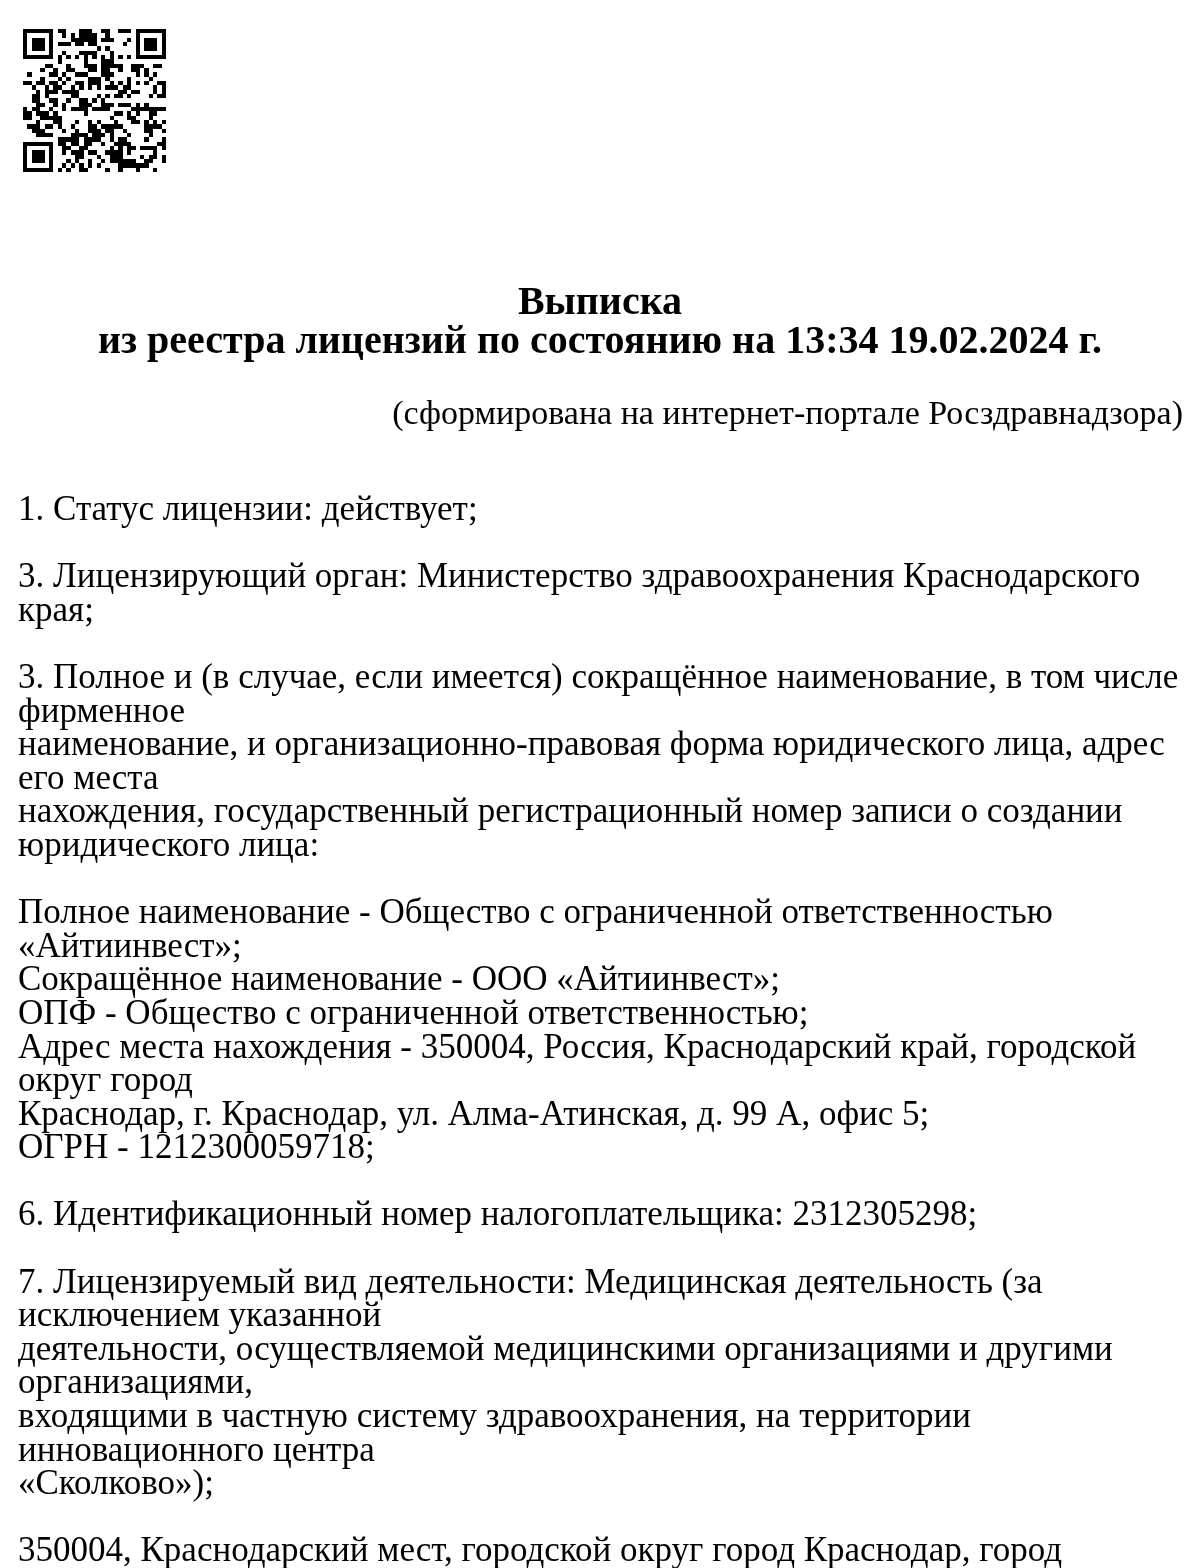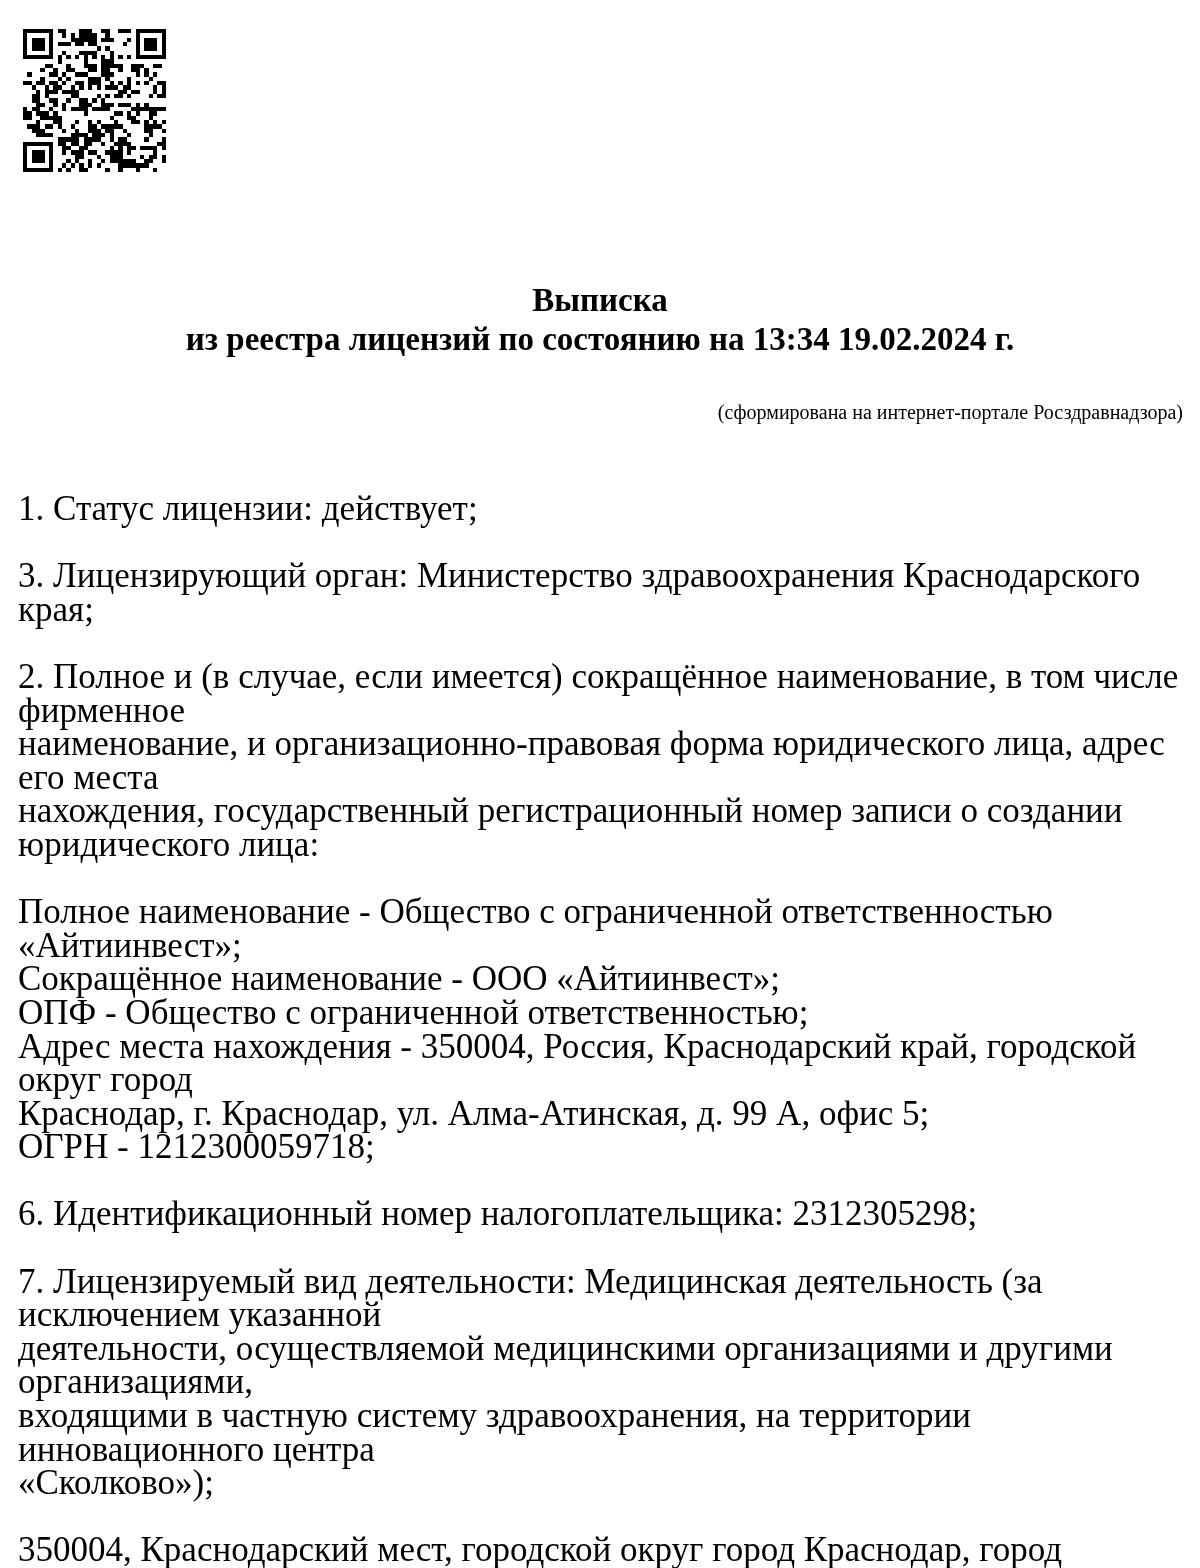--- a/index.html
+++ b/index.html
@@ -20,27 +20,27 @@
     left: 23px; top: 29px;
     width: 143px; height: 143px;
   }
   .qr svg { width: 100%; height: 100%; display: block; }
   .title-block {
     position: absolute;
     left: 0; top: 281px;
     width: 1200px;
     text-align: center;
     font-weight: 700;
-    font-size: 33px;
+    font-size: 40px;
     line-height: 39px;
   }
   .subtitle {
     position: absolute;
     right: 17px; top: 397px;
-    font-size: 20px;
+    font-size: 34px;
     line-height: 31px;
     text-align: right;
   }
   .doc-body {
     position: absolute;
     left: 18px; top: 492px;
     width: 1180px;
     font-size: 35px;
     line-height: 33.6px;
   }
@@ -551,21 +551,21 @@
   <div class="title-block">
     <div>Выписка</div>
     <div>из реестра лицензий по состоянию на 13:34 19.02.2024 г.</div>
   </div>
 
   <div class="subtitle">(сформирована на интернет-портале Росздравнадзора)</div>
 
   <div class="doc-body">
     <p>1. Статус лицензии: действует;</p>
     <p>3. Лицензирующий орган: Министерство здравоохранения Краснодарского края;</p>
-    <p>2. Полное и (в случае, если имеется) сокращённое наименование, в том числе фирменное
+    <p>3. Полное и (в случае, если имеется) сокращённое наименование, в том числе фирменное
 наименование, и организационно-правовая форма юридического лица, адрес его места
 нахождения, государственный регистрационный номер записи о создании юридического лица:</p>
     <p>Полное наименование - Общество с ограниченной ответственностью «Айтиинвест»;
 Сокращённое наименование - ООО «Айтиинвест»;
 ОПФ - Общество с ограниченной ответственностью;
 Адрес места нахождения - 350004, Россия, Краснодарский край, городской округ город
 Краснодар, г. Краснодар, ул. Алма-Атинская, д. 99 А, офис 5;
 ОГРН - 1212300059718;</p>
     <p>6. Идентификационный номер налогоплательщика: 2312305298;</p>
     <p>7. Лицензируемый вид деятельности: Медицинская деятельность (за исключением указанной

